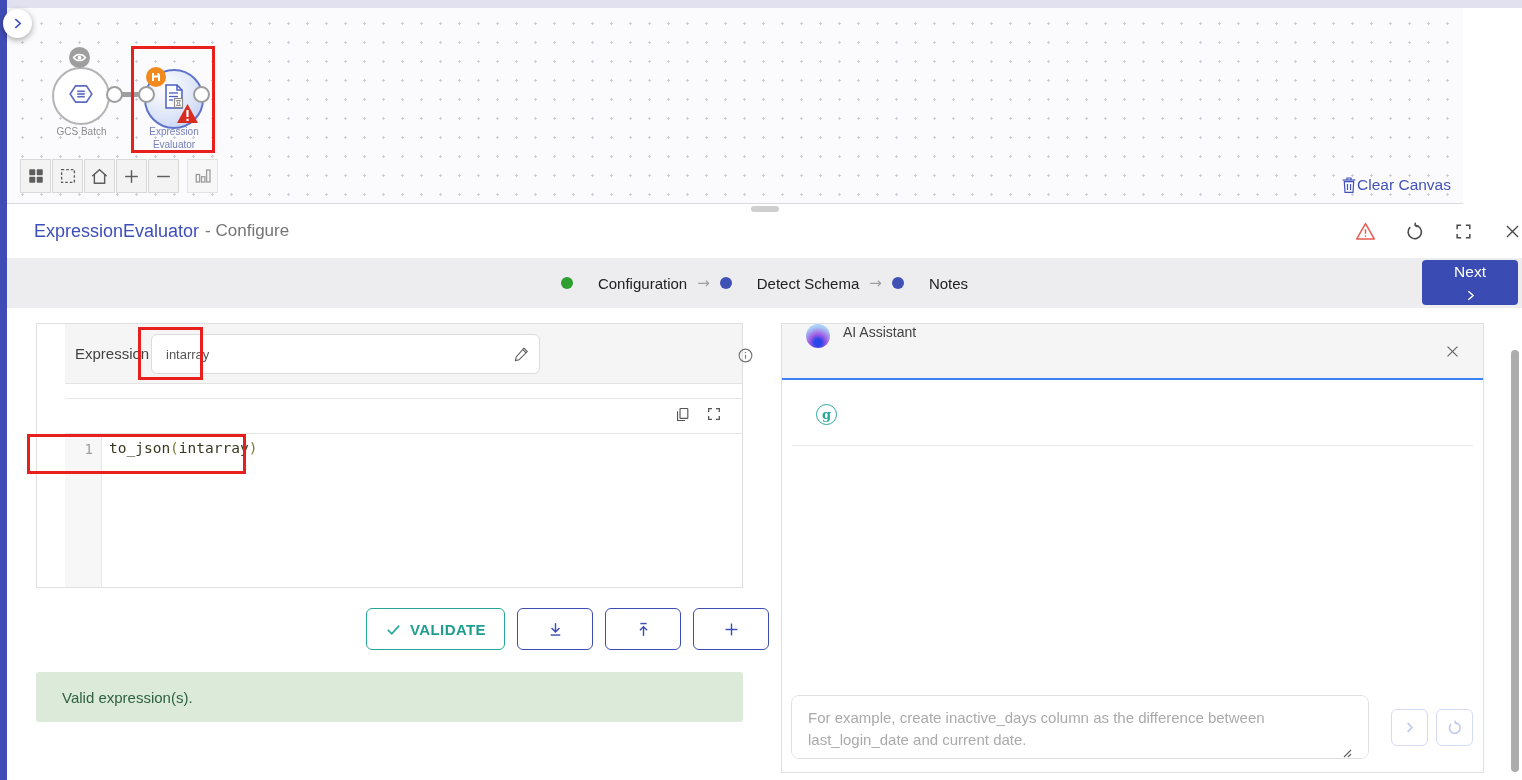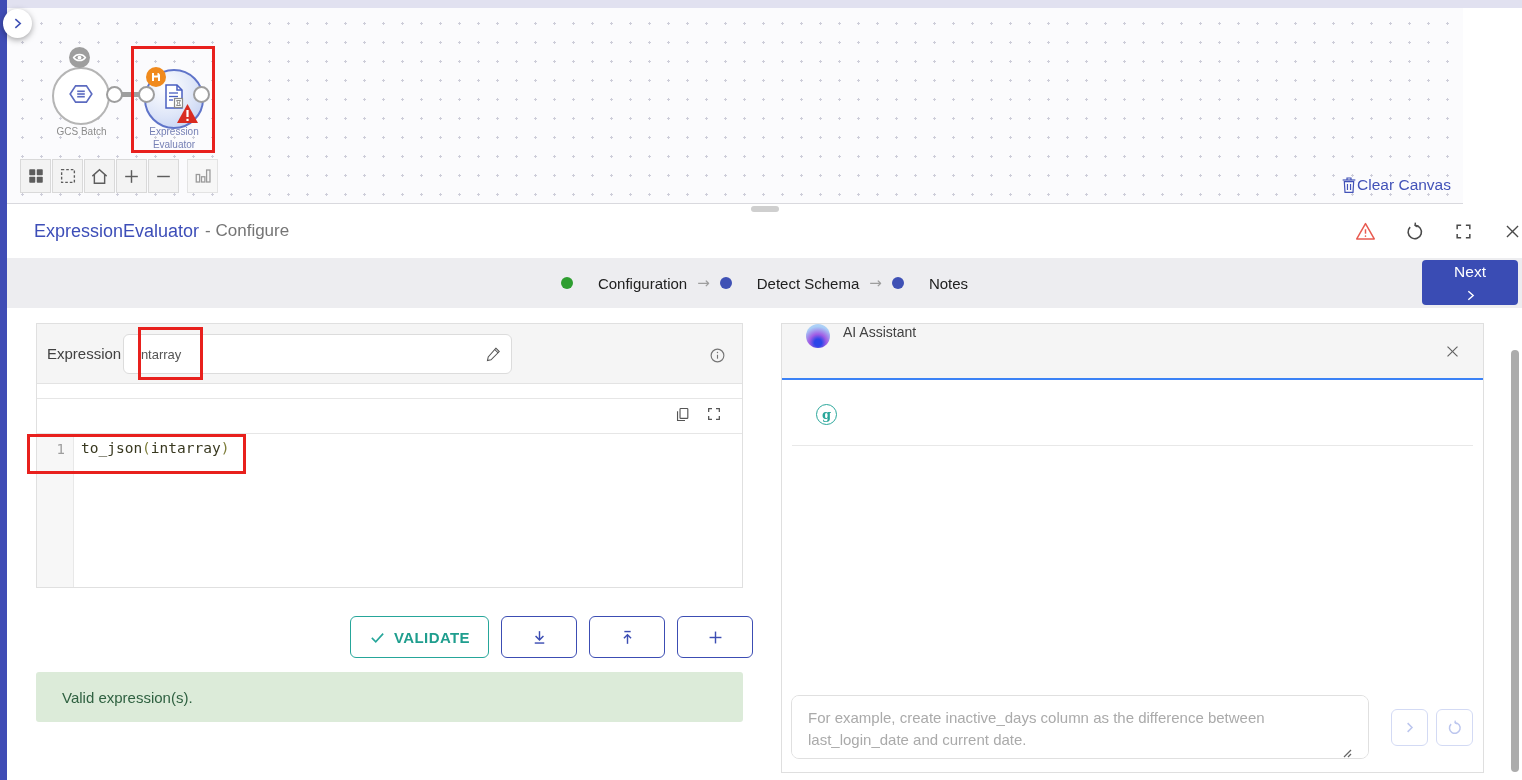--- a/index.html
+++ b/index.html
@@ -56,41 +56,41 @@
   .step { display:flex; align-items:center; gap:25px; font-size:15px; color:#212121; }
   .dot { width:12px; height:12px; border-radius:50%; display:inline-block; }
   .dot-green { background:#2e9e30; }
   .dot-indigo { background:#3f51b5; }
   .step-arrow { color:#9e9e9e; font-size:15px; margin:0 10px; font-family:"DejaVu Sans",sans-serif;}
   .next-btn { position:absolute; right:4px; top:2px; width:96px; height:45px; background:#3a4cb4; border:none;
     border-radius:4px; color:#fff; font-size:15.5px; display:flex; align-items:center; justify-content:center; gap:8px; cursor:pointer;
     font-family:inherit;flex-direction:column;}
 
   
-  .expr-container { position:absolute; left:36px; top:323px; width:707px; height:265px; border:1px solid #e0e0e0; background:#fff; }
+  .expr-container { position:absolute; left:36px; top:323px; width:707px; height:265px; border:1px solid #e0e0e0; background:#fff;padding-left:28px; }
   .expr-row { height:60px; background:#f5f5f5; border-bottom:1px solid #e3e3e3; display:flex; align-items:center; position:relative;}
   .expr-label { margin-left:10px; font-size:15px; color:#424242; }
   .expr-input { position:absolute; left:86px; top:10px; width:389px; height:40px; border:1px solid #dcdcdc; border-radius:6px;
     background:#fff; font-size:13px; color:#555; padding:0 36px 0 14px; outline:none; font-family:inherit;}
   .pencil-wrap { position:absolute; left:448px; top:21px; }
   .info-wrap { position:absolute; left:672px; top:23px; }
   .editor-spacer { height:14px; background:#fff; }
   .editor-toolbar { height:36px; background:#fff; border-top:1px solid #e6e6e6; border-bottom:1px solid #e6e6e6;
     display:flex; align-items:center; justify-content:flex-end; gap:15px; padding-right:20px; }
   .editor-area { height:153px; display:flex; }
   .gutter { width:37px; background:#f7f7f7; border-right:1px solid #e8e8e8; text-align:right; padding:7px 8px 0 0;
     font-family:"DejaVu Sans Mono",monospace; font-size:14px; color:#9e9e9e; }
   .code-pane { flex:1; padding:6px 0 0 7px; font-family:"DejaVu Sans Mono",monospace; font-size:14.5px; }
   .tok-fn, .tok-arg { color:#38381f; }
   .tok-paren { color:#7d7d3a; }
 
   .ann-input { left:138px; top:327px; width:65px; height:53px; }
   .ann-code  { left:27px;  top:434px; width:219px; height:40px; }
 
-  .btn-row { position:absolute; left:350px; top:608px; display:flex; gap:12px;margin-top:8px; }
+  .btn-row { position:absolute; left:366px; top:608px; display:flex; gap:12px; }
   .validate-btn { width:139px; height:42px; background:#fff; border:1.5px solid #26a69a; border-radius:6px;
     color:#1f9e8e; font-size:15px; font-weight:bold; letter-spacing:.4px; display:flex; align-items:center; justify-content:center; gap:8px; cursor:pointer; font-family:inherit;}
   .icon-btn { width:76px; height:42px; background:#fff; border:1.5px solid #3c4db3; border-radius:6px;
     display:flex; align-items:center; justify-content:center; cursor:pointer; }
 
   .success-box { position:absolute; left:36px; top:672px; width:707px; height:50px; background:#dcebd9; border-radius:3px;
     display:flex; align-items:center; }
   .success-text { margin-left:26px; font-size:15px; color:#2f6141; }
 
   

